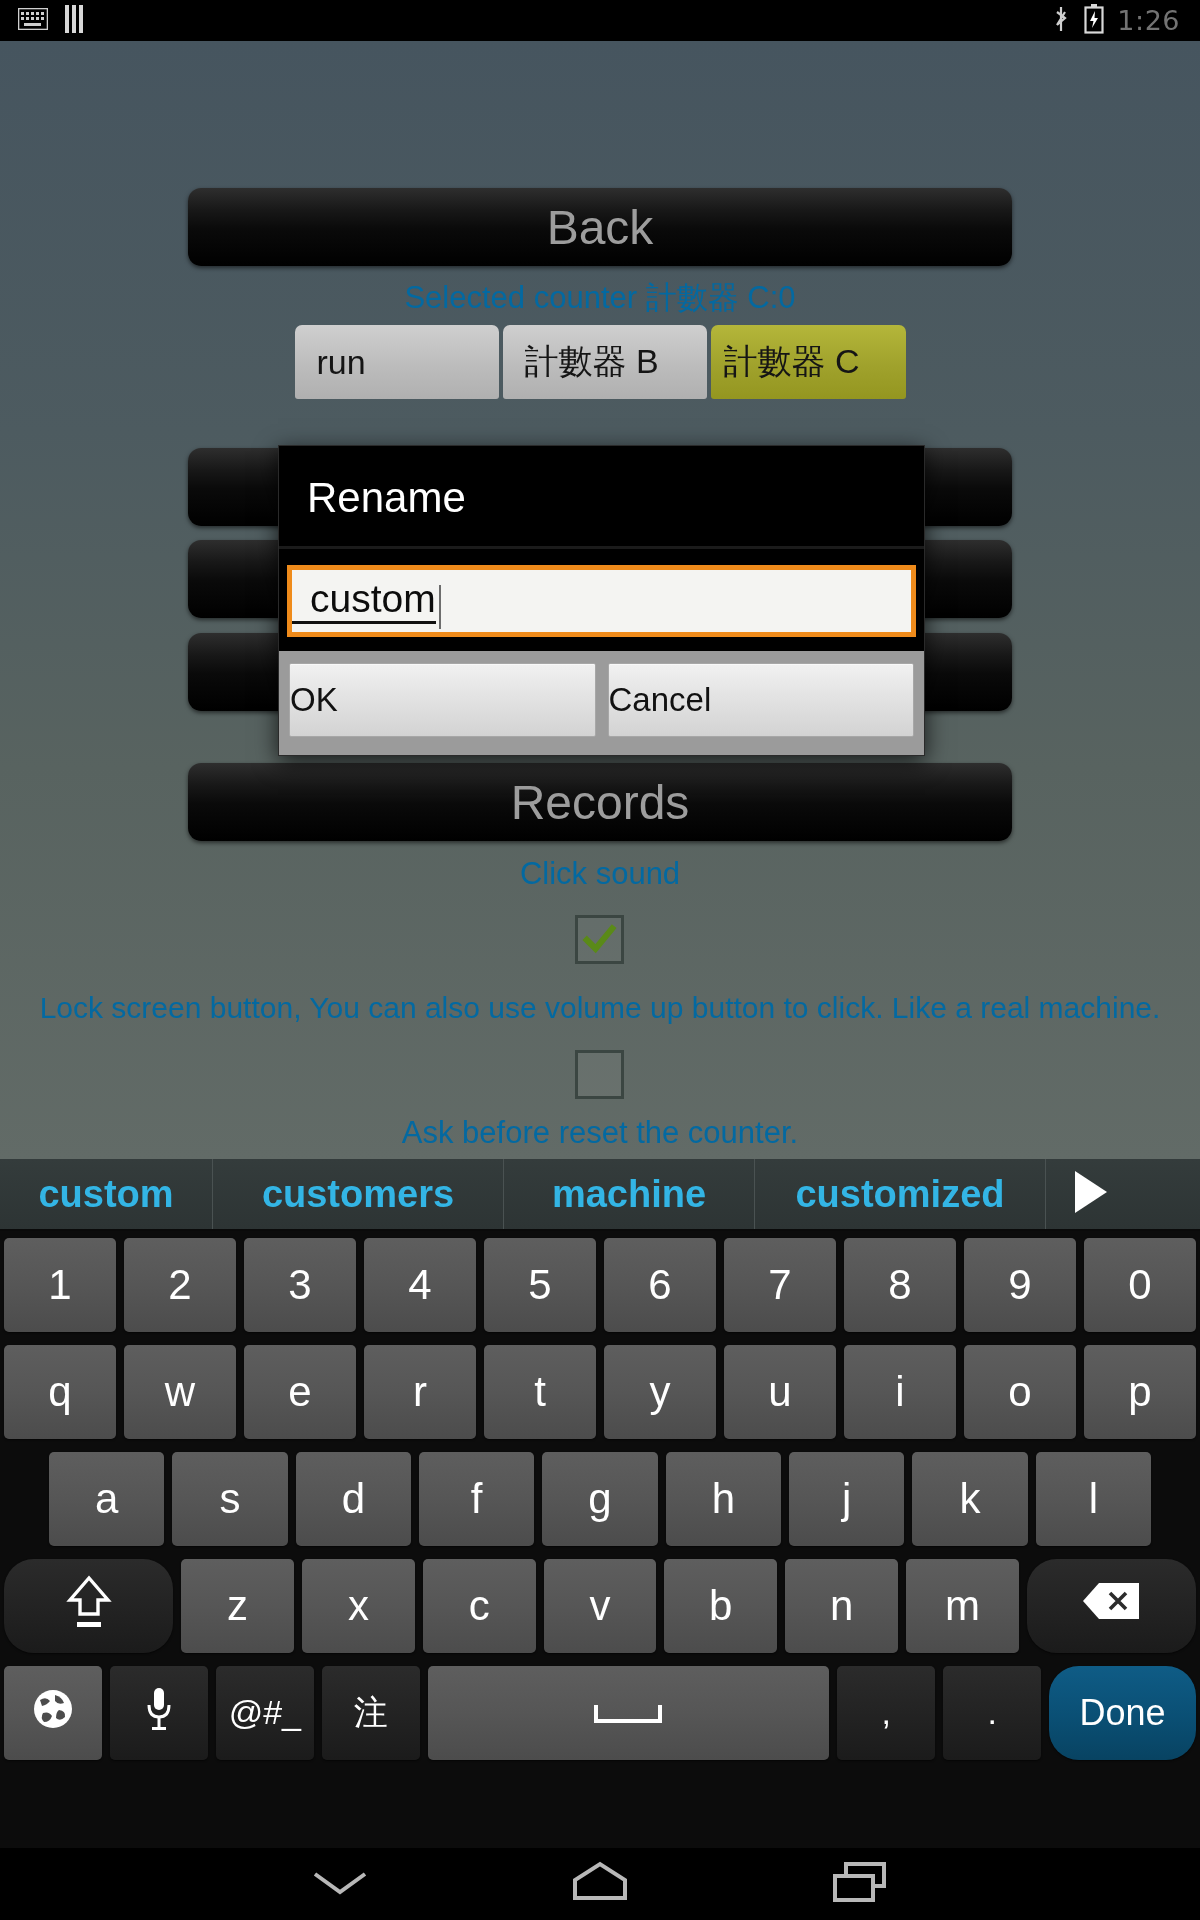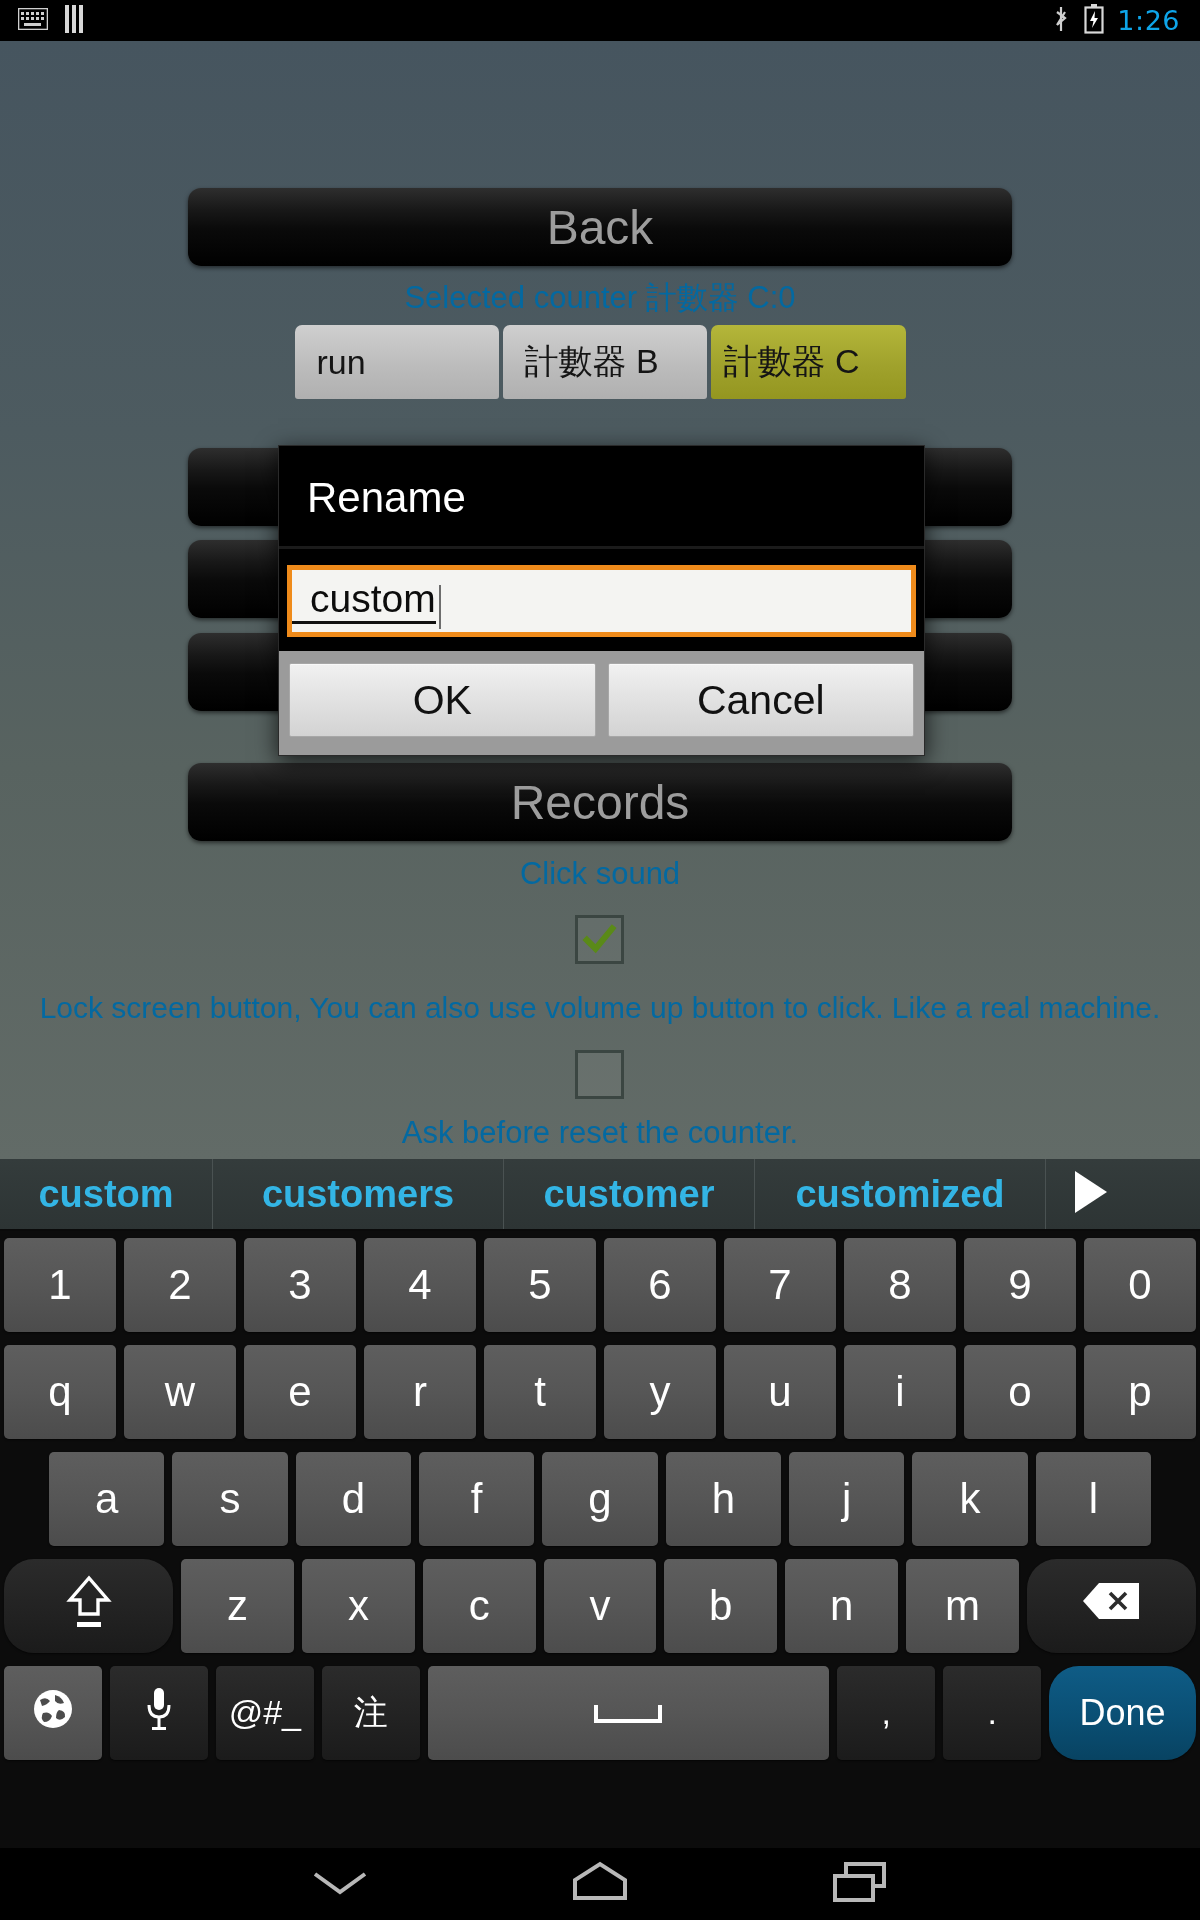--- a/index.html
+++ b/index.html
@@ -10,21 +10,21 @@
   }
   #screen{position:relative;width:1200px;height:1920px;overflow:hidden;}
 
   
   .statusbar{
     position:absolute;left:0;top:0;width:1200px;height:41px;
     background:#000;display:flex;align-items:center;
   }
   .sb-left{display:flex;align-items:center;gap:16px;padding-left:18px;}
   .sb-right{margin-left:auto;display:flex;align-items:center;gap:13px;padding-right:20px;}
-  .sb-time{color:#0ea5e9;font-size:27px;letter-spacing:0.5px;font-family:"DejaVu Sans",sans-serif;}
+  .sb-time{color:#737373;font-size:27px;letter-spacing:0.5px;font-family:"DejaVu Sans",sans-serif;}
 
   
   .app-bg{
     position:absolute;left:0;top:41px;width:1200px;height:1118px;
     background:linear-gradient(180deg,#46555f 0%,#4d5b60 35%,#586360 65%,#626b67 100%);
   }
 
   
   .pill{
     position:absolute;left:188px;width:824px;height:78px;
@@ -100,22 +100,22 @@
     position:relative;
   }
   .caret{
     display:inline-block;width:2px;height:44px;background:#6d6d6d;
     vertical-align:middle;margin-left:3px;position:relative;top:6px;
   }
   .dlg-buttons{
     background:#9b9b9b;padding:12px 10px 18px 10px;display:flex;gap:12px;
   }
   .dlg-btn{
-    flex:1;height:72px;display:flex;align-items:center;justify-content:center;
-    font-size:41px;color:#111;
+    flex:1;height:72px;display:flex;align-items:center;
+    font-size:33px;color:#111;
     background:linear-gradient(180deg,#f1f1f1 0%,#e3e3e3 45%,#d3d3d3 100%);
     border:1px solid #a7a7a7;border-radius:2px;
     box-shadow:0 1px 0 rgba(255,255,255,.5) inset;
   }
 
   
   .kbd{
     position:absolute;left:0;top:1159px;width:1200px;height:689px;
     background:#0c0c0c;
   }
@@ -278,21 +278,21 @@
   <div class="kbd">
 
     <div class="suggest">
       <div class="sug strong" style="width:212px">
         <span>custom</span>
       </div>
       <div class="sug" style="width:290px">
         <span>customers</span>
       </div>
       <div class="sug" style="width:250px">
-        <span>customer</span>
+        <span>machine</span>
       </div>
       <div class="sug" style="width:290px">
         <span>customized</span>
       </div>
       <div class="sug-arrow">
         <span>
           <svg width="46" height="50" viewBox="0 0 46 50">
               <path d="M8 4 L40 25 L8 46 Z" fill="#ffffff"></path>
             </svg>
         </span>

